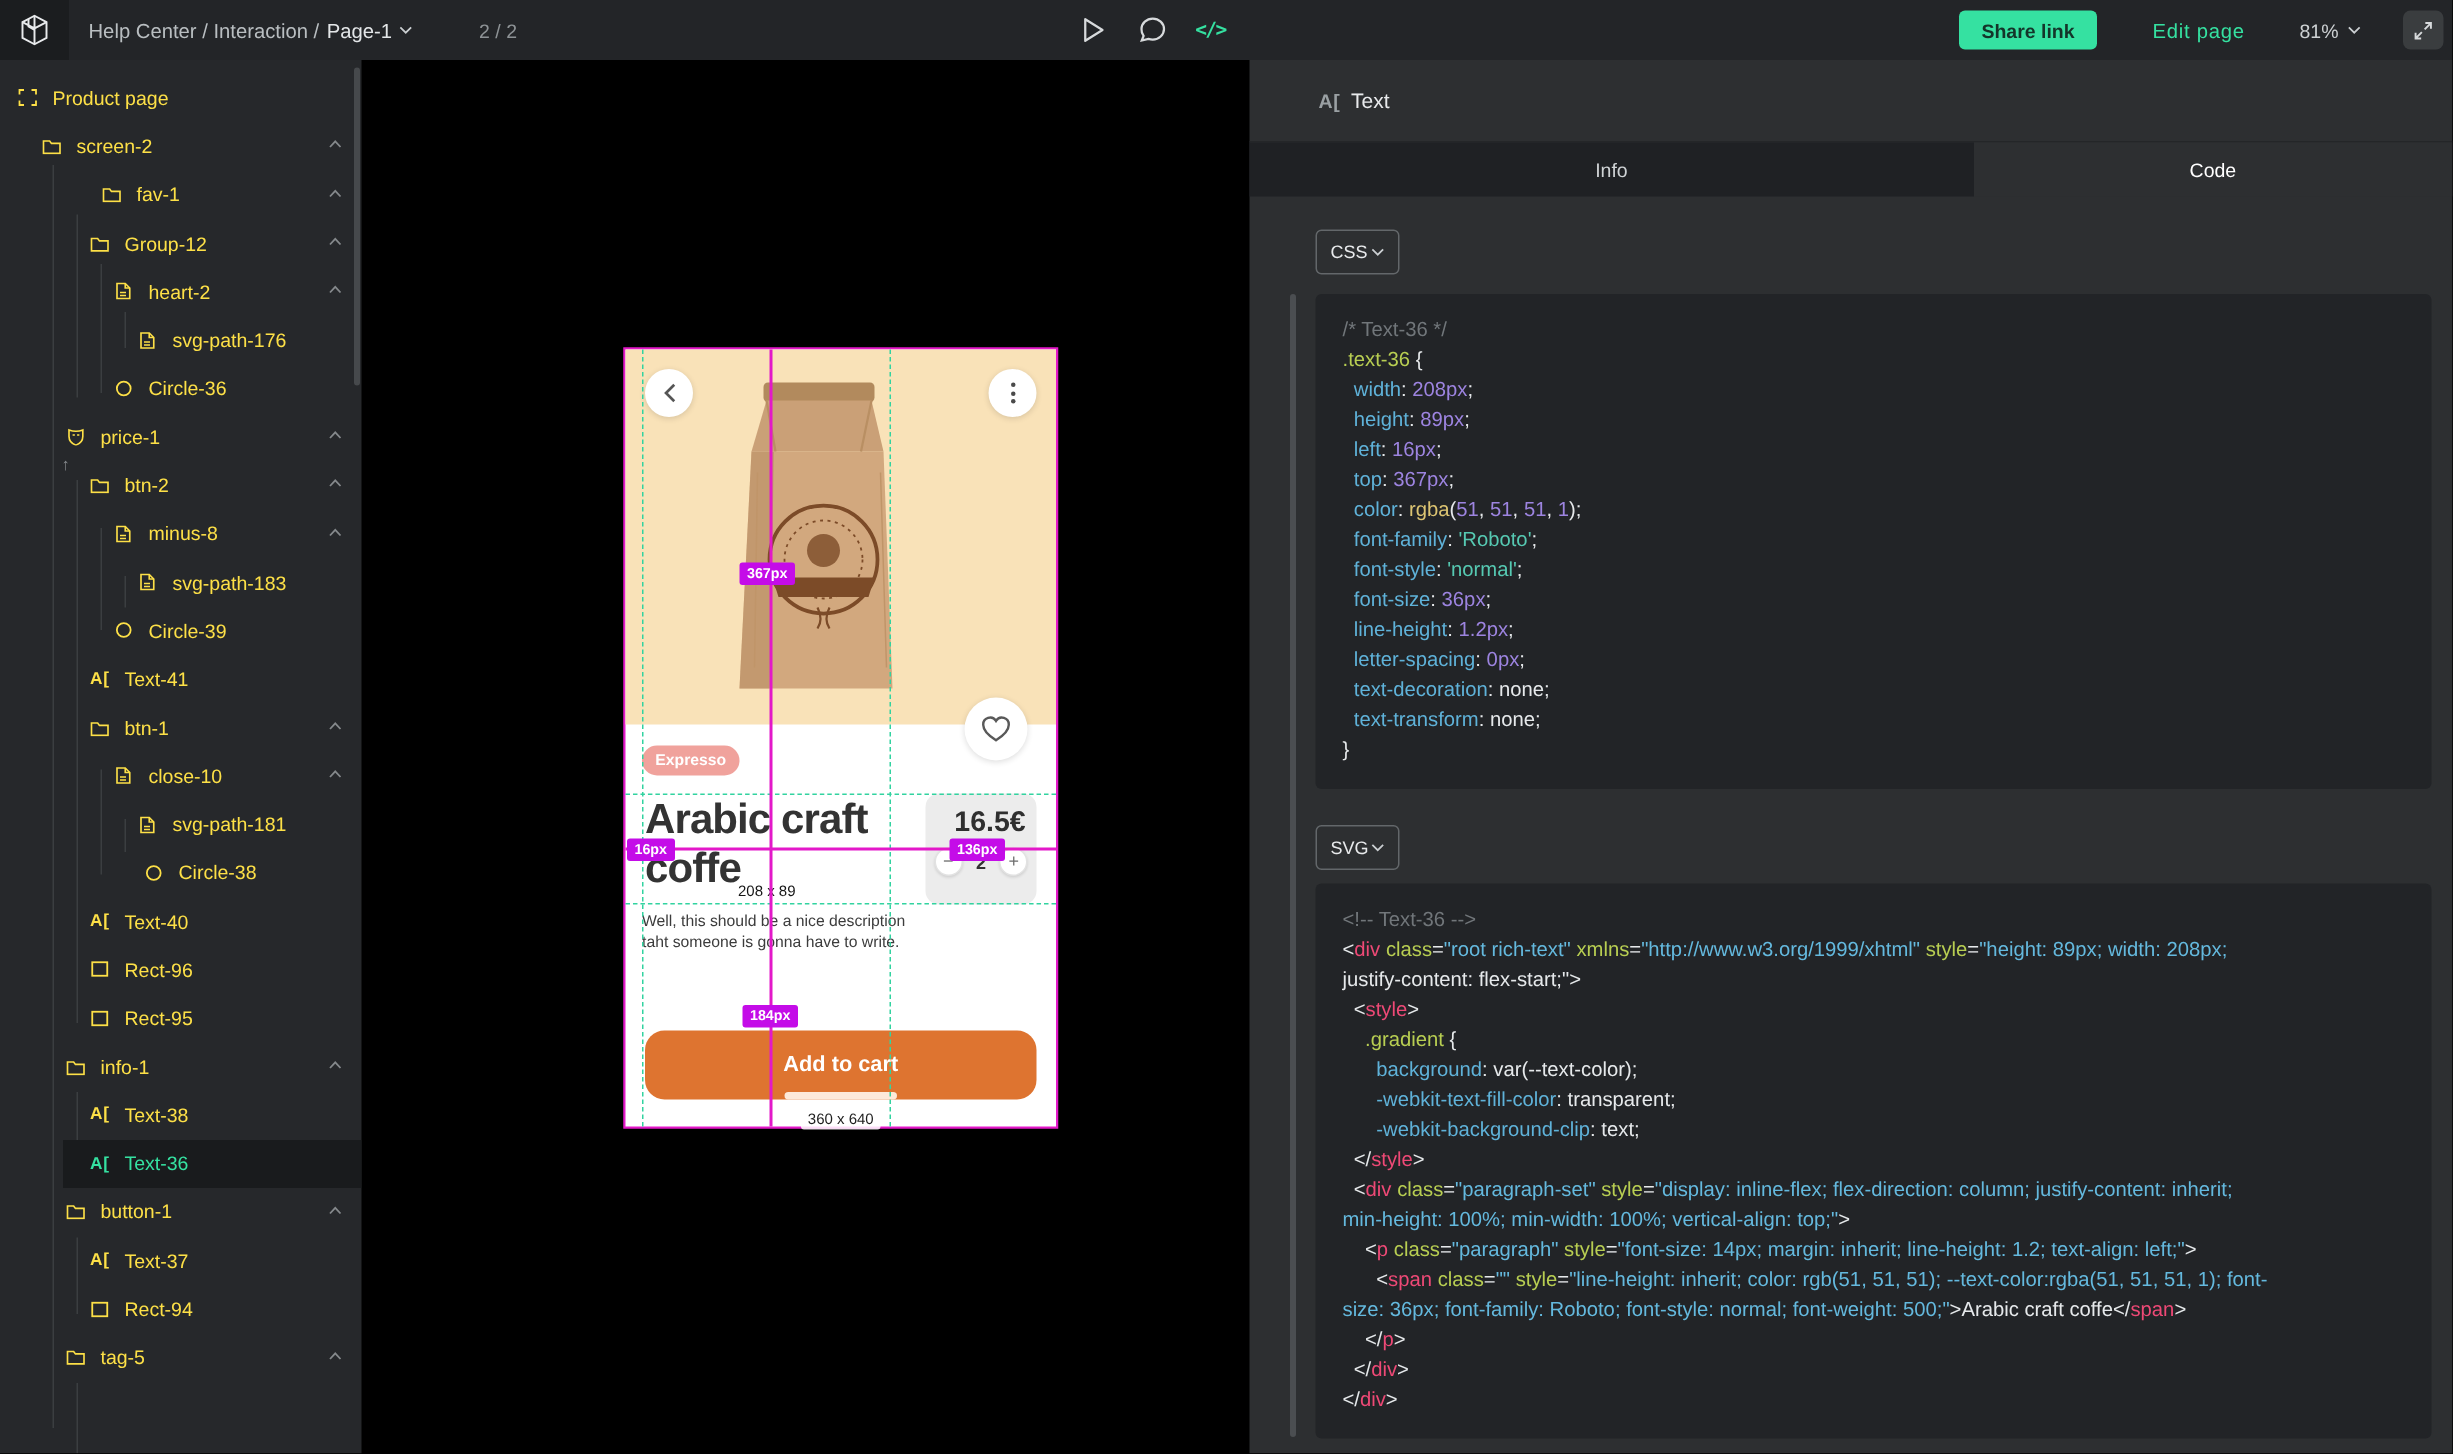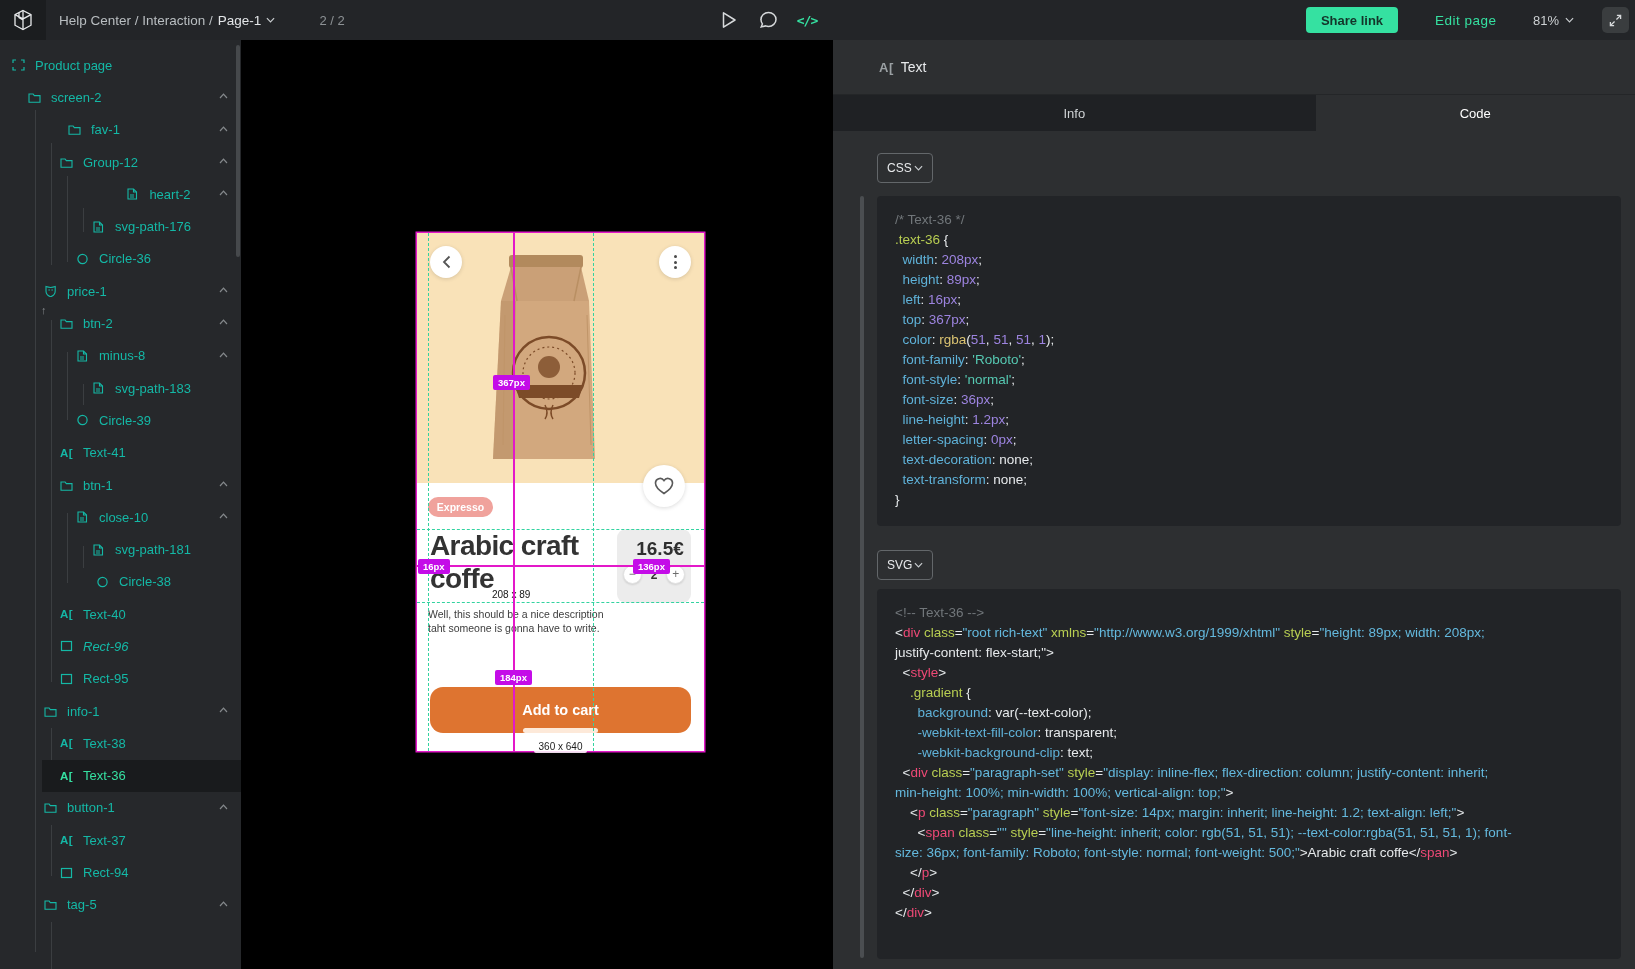--- a/index.html
+++ b/index.html
@@ -30,21 +30,21 @@
               align-items:center; gap:6px; color:#cdd1d3; font-size:13px; }
   .expand-btn { position:absolute; left:1602px; top:7px; width:27px; height:26px;
                 background:#3a3d3f; border-radius:5px; display:flex; align-items:center;
                 justify-content:center; }
 
   
   .sidebar { position:absolute; left:0; top:40px; width:241px; bottom:0;
              background:#26282b; overflow:hidden; z-index:10; }
   .tree { position:absolute; inset:9px 0 0 0; }
   .row { position:relative; height:32.3px; display:flex; align-items:center;
-         color:#14b8a6; font-size:13px; z-index:2; }
+         color:#fde047; font-size:13px; z-index:2; }
   .row.sel { color:#35e1a1;
              background:linear-gradient(to right, rgba(0,0,0,0) 42px, #191b1d 42px); }
   .row .ic { width:14px; height:13px; display:flex; align-items:center; flex:none; }
   .row .ticon { font-size:11.5px; letter-spacing:0.5px; font-weight:bold; }
   .row .lbl { margin-left:9px; white-space:nowrap; }
   .row .chev { position:absolute; right:13px; top:12px; }
   .guide { position:absolute; width:1px; background:#3b3e41; z-index:1; }
   .guide-arrow { position:absolute; left:41px; top:264px; color:#85898c; font-size:11px; z-index:1;}
   .sb-scroll { position:absolute; right:1px; top:5px; width:4px; height:212px;
                background:#46494c; border-radius:2px; z-index:5; }
@@ -240,21 +240,21 @@
             <path d="M1 2h4.1l1.2 1.6H12v6.6H1z"></path>
           </svg>
         </span>
         <span class="lbl">Group-12</span>
         <span class="chev">
           <svg width="9" height="6" viewBox="0 0 9 6" fill="none" stroke="#85898c" stroke-width="1.2">
             <path d="M1 5l3.5-3.8L8 5"></path>
           </svg>
         </span>
       </div>
-      <div class="row" style="padding-left: 76px; justify-content: center;">
+      <div class="row" style="padding-left: 76px;">
         <span class="ic">
           <svg width="12" height="12" viewBox="0 0 12 12" fill="none" stroke="currentColor" stroke-width="1.1">
             <path d="M2 1h5.5L10.5 4v7H2z"></path>
             <path d="M7.5 1v3h3"></path>
             <path d="M4 7h4M4 9h4"></path>
           </svg>
         </span>
         <span class="lbl">heart-2</span>
         <span class="chev">
           <svg width="9" height="6" viewBox="0 0 9 6" fill="none" stroke="#85898c" stroke-width="1.2">
@@ -391,21 +391,21 @@
           </svg>
         </span>
         <span class="lbl">Circle-38</span>
       </div>
       <div class="row" style="padding-left: 60px;">
         <span class="ic">
           <span class="ticon">A[</span>
         </span>
         <span class="lbl">Text-40</span>
       </div>
-      <div class="row" style="padding-left: 60px; font-style: italic;">
+      <div class="row" style="padding-left: 60px;">
         <span class="ic">
           <svg width="13" height="12" viewBox="0 0 13 12" fill="none" stroke="currentColor" stroke-width="1.2">
             <rect x="1.5" y="1.5" width="10" height="9"></rect>
           </svg>
         </span>
         <span class="lbl">Rect-96</span>
       </div>
       <div class="row" style="padding-left: 60px;">
         <span class="ic">
           <svg width="13" height="12" viewBox="0 0 13 12" fill="none" stroke="currentColor" stroke-width="1.2">
@@ -606,20 +606,21 @@
   </div>
   <div class="code-card card-svg" id="svg-code">
       <div class="cl"><span class="tk-c">&lt;!-- Text-36 --&gt;</span></div>
       <div class="cl"><span class="tk-w">&lt;</span><span class="tk-g">div</span><span class="tk-w"> </span><span class="tk-a">class</span><span class="tk-w">=</span><span class="tk-v">"root rich-text"</span><span class="tk-w"> </span><span class="tk-a">xmlns</span><span class="tk-w">=</span><span class="tk-v">"http://www.w3.org/1999/xhtml"</span><span class="tk-w"> </span><span class="tk-a">style</span><span class="tk-w">=</span><span class="tk-v">"height: 89px; width: 208px;</span></div>
       <div class="cl"><span class="tk-w">justify-content: flex-start;"&gt;</span></div>
       <div class="cl"><span class="tk-w">  &lt;</span><span class="tk-g">style</span><span class="tk-w">&gt;</span></div>
       <div class="cl"><span class="tk-w">    </span><span class="tk-s">.gradient</span><span class="tk-w"> {</span></div>
       <div class="cl"><span class="tk-w">      </span><span class="tk-p">background</span><span class="tk-w">: var(--text-color);</span></div>
       <div class="cl"><span class="tk-w">      </span><span class="tk-p">-webkit-text-fill-color</span><span class="tk-w">: transparent;</span></div>
       <div class="cl"><span class="tk-w">      </span><span class="tk-p">-webkit-background-clip</span><span class="tk-w">: text;</span></div>
+      <div class="cl"><span class="tk-w">  &lt;/</span><span class="tk-g">style</span><span class="tk-w">&gt;</span></div>
       <div class="cl"><span class="tk-w">  &lt;</span><span class="tk-g">div</span><span class="tk-w"> </span><span class="tk-a">class</span><span class="tk-w">=</span><span class="tk-v">"paragraph-set"</span><span class="tk-w"> </span><span class="tk-a">style</span><span class="tk-w">=</span><span class="tk-v">"display: inline-flex; flex-direction: column; justify-content: inherit;</span></div>
       <div class="cl"><span class="tk-v">min-height: 100%; min-width: 100%; vertical-align: top;"</span><span class="tk-w">&gt;</span></div>
       <div class="cl"><span class="tk-w">    &lt;</span><span class="tk-g">p</span><span class="tk-w"> </span><span class="tk-a">class</span><span class="tk-w">=</span><span class="tk-v">"paragraph"</span><span class="tk-w"> </span><span class="tk-a">style</span><span class="tk-w">=</span><span class="tk-v">"font-size: 14px; margin: inherit; line-height: 1.2; text-align: left;"</span><span class="tk-w">&gt;</span></div>
       <div class="cl"><span class="tk-w">      &lt;</span><span class="tk-g">span</span><span class="tk-w"> </span><span class="tk-a">class</span><span class="tk-w">=</span><span class="tk-v">""</span><span class="tk-w"> </span><span class="tk-a">style</span><span class="tk-w">=</span><span class="tk-v">"line-height: inherit; color: rgb(51, 51, 51); --text-color:rgba(51, 51, 51, 1); font-</span></div>
       <div class="cl"><span class="tk-v">size: 36px; font-family: Roboto; font-style: normal; font-weight: 500;"</span><span class="tk-w">&gt;Arabic craft coffe&lt;/</span><span class="tk-g">span</span><span class="tk-w">&gt;</span></div>
       <div class="cl"><span class="tk-w">    &lt;/</span><span class="tk-g">p</span><span class="tk-w">&gt;</span></div>
       <div class="cl"><span class="tk-w">  &lt;/</span><span class="tk-g">div</span><span class="tk-w">&gt;</span></div>
       <div class="cl"><span class="tk-w">&lt;/</span><span class="tk-g">div</span><span class="tk-w">&gt;</span></div>
     </div>
 

